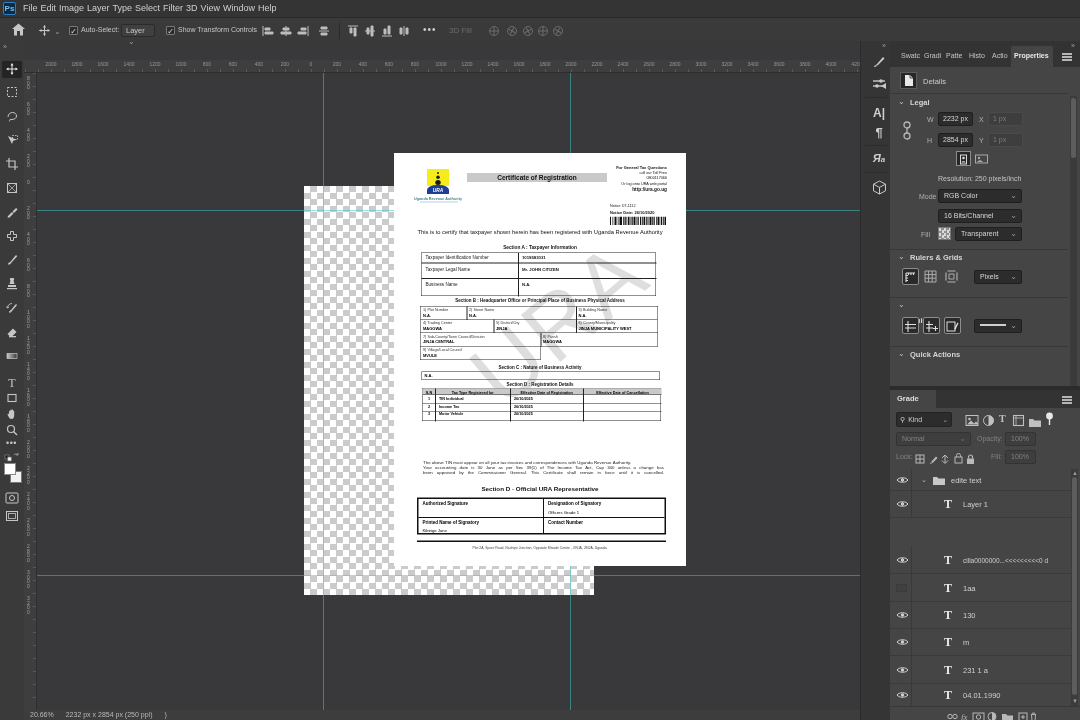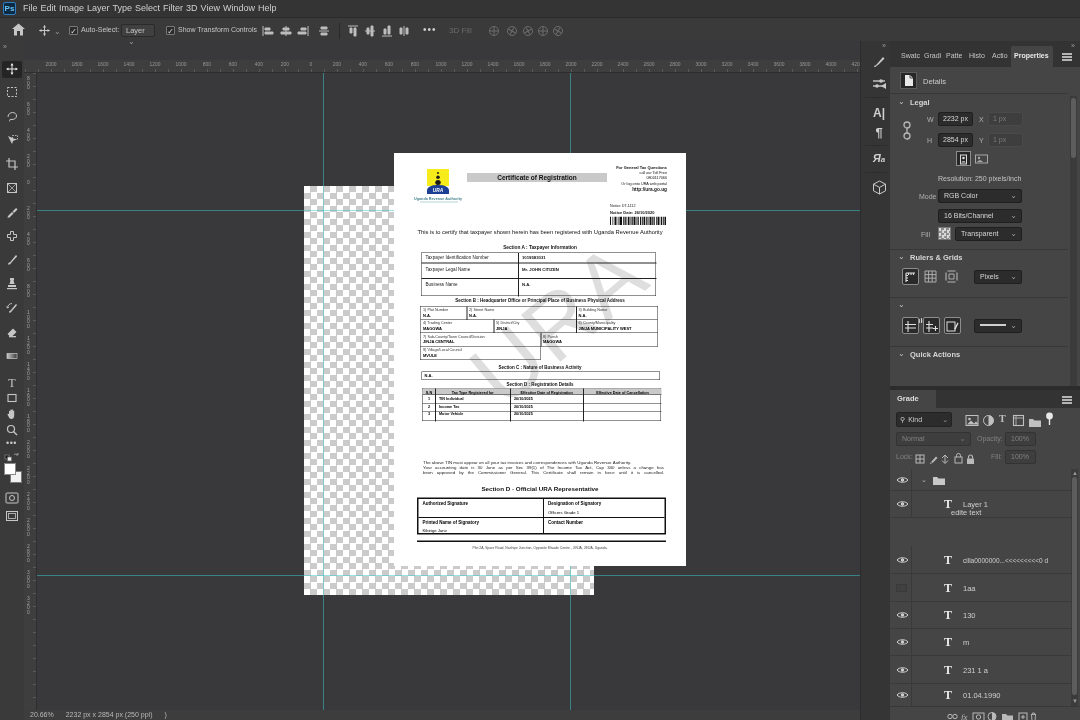--- a/index.html
+++ b/index.html
@@ -721,21 +721,21 @@
       <div class="lrow" style="top:0; height:22px;">
         <svg class="leye" width="13" height="8" viewBox="0 0 13 8">
             <path d="M1 4 C3 1 10 1 12 4 C10 7 3 7 1 4 Z" fill="none" stroke="#cfcfcf" stroke-width="1"></path>
             <circle cx="6.5" cy="4" r="1.7" fill="#cfcfcf"></circle>
           </svg>
         <div class="lsep"></div>
         <div style="position:absolute; left:31px; top:7px; font-size:7px; color:#b9b9b9;">⌄</div>
         <svg style="position:absolute; left:42px; top:6px;" width="14" height="11" viewBox="0 0 14 11">
             <path d="M1 2 L5 2 L6.5 3.5 L13 3.5 L13 10 L1 10 Z" fill="#c8c8c8"></path>
           </svg>
-        <div class="lname" style="left:61px;margin-top:32px;">edite text</div>
+        <div class="lname" style="left:61px;">edite text</div>
       </div>
       <div class="lrow" style="top:22px; height:27px;">
         <svg class="leye" width="13" height="8" viewBox="0 0 13 8">
             <path d="M1 4 C3 1 10 1 12 4 C10 7 3 7 1 4 Z" fill="none" stroke="#cfcfcf" stroke-width="1"></path>
             <circle cx="6.5" cy="4" r="1.7" fill="#cfcfcf"></circle>
           </svg>
         <div class="lsep"></div>
           <div class="lthumb">T</div>
         <div class="lname">Layer 1</div>
       </div>
@@ -781,21 +781,21 @@
           <div class="lthumb">T</div>
         <div class="lname">231 1 a</div>
       </div>
       <div class="lrow" style="top:215px; height:22px; border-bottom:none;">
         <svg class="leye" width="13" height="8" viewBox="0 0 13 8">
             <path d="M1 4 C3 1 10 1 12 4 C10 7 3 7 1 4 Z" fill="none" stroke="#cfcfcf" stroke-width="1"></path>
             <circle cx="6.5" cy="4" r="1.7" fill="#cfcfcf"></circle>
           </svg>
         <div class="lsep"></div>
           <div class="lthumb">T</div>
-        <div class="lname">01.04.1990</div>
+        <div class="lname">04.01.1990</div>
       </div>
     </div>
 
     <div class="abs" style="left:0; top:665px; width:190px; height:14px; background:#454545; border-top:1px solid #383838;"></div>
     <div class="abs" style="left:56px; top:667px;"><svg width="90" height="11" viewBox="0 0 90 11">
           <g fill="none" stroke="#b9b9b9" stroke-width="1">
             <circle cx="4" cy="5.5" r="2.2"></circle>
             <circle cx="9" cy="5.5" r="2.2"></circle>
             <text x="15" y="9" font-size="9" font-style="italic" fill="#b9b9b9" stroke="none" font-family="Liberation Serif">fx</text>
             <rect x="27" y="2" width="11" height="8"></rect>

